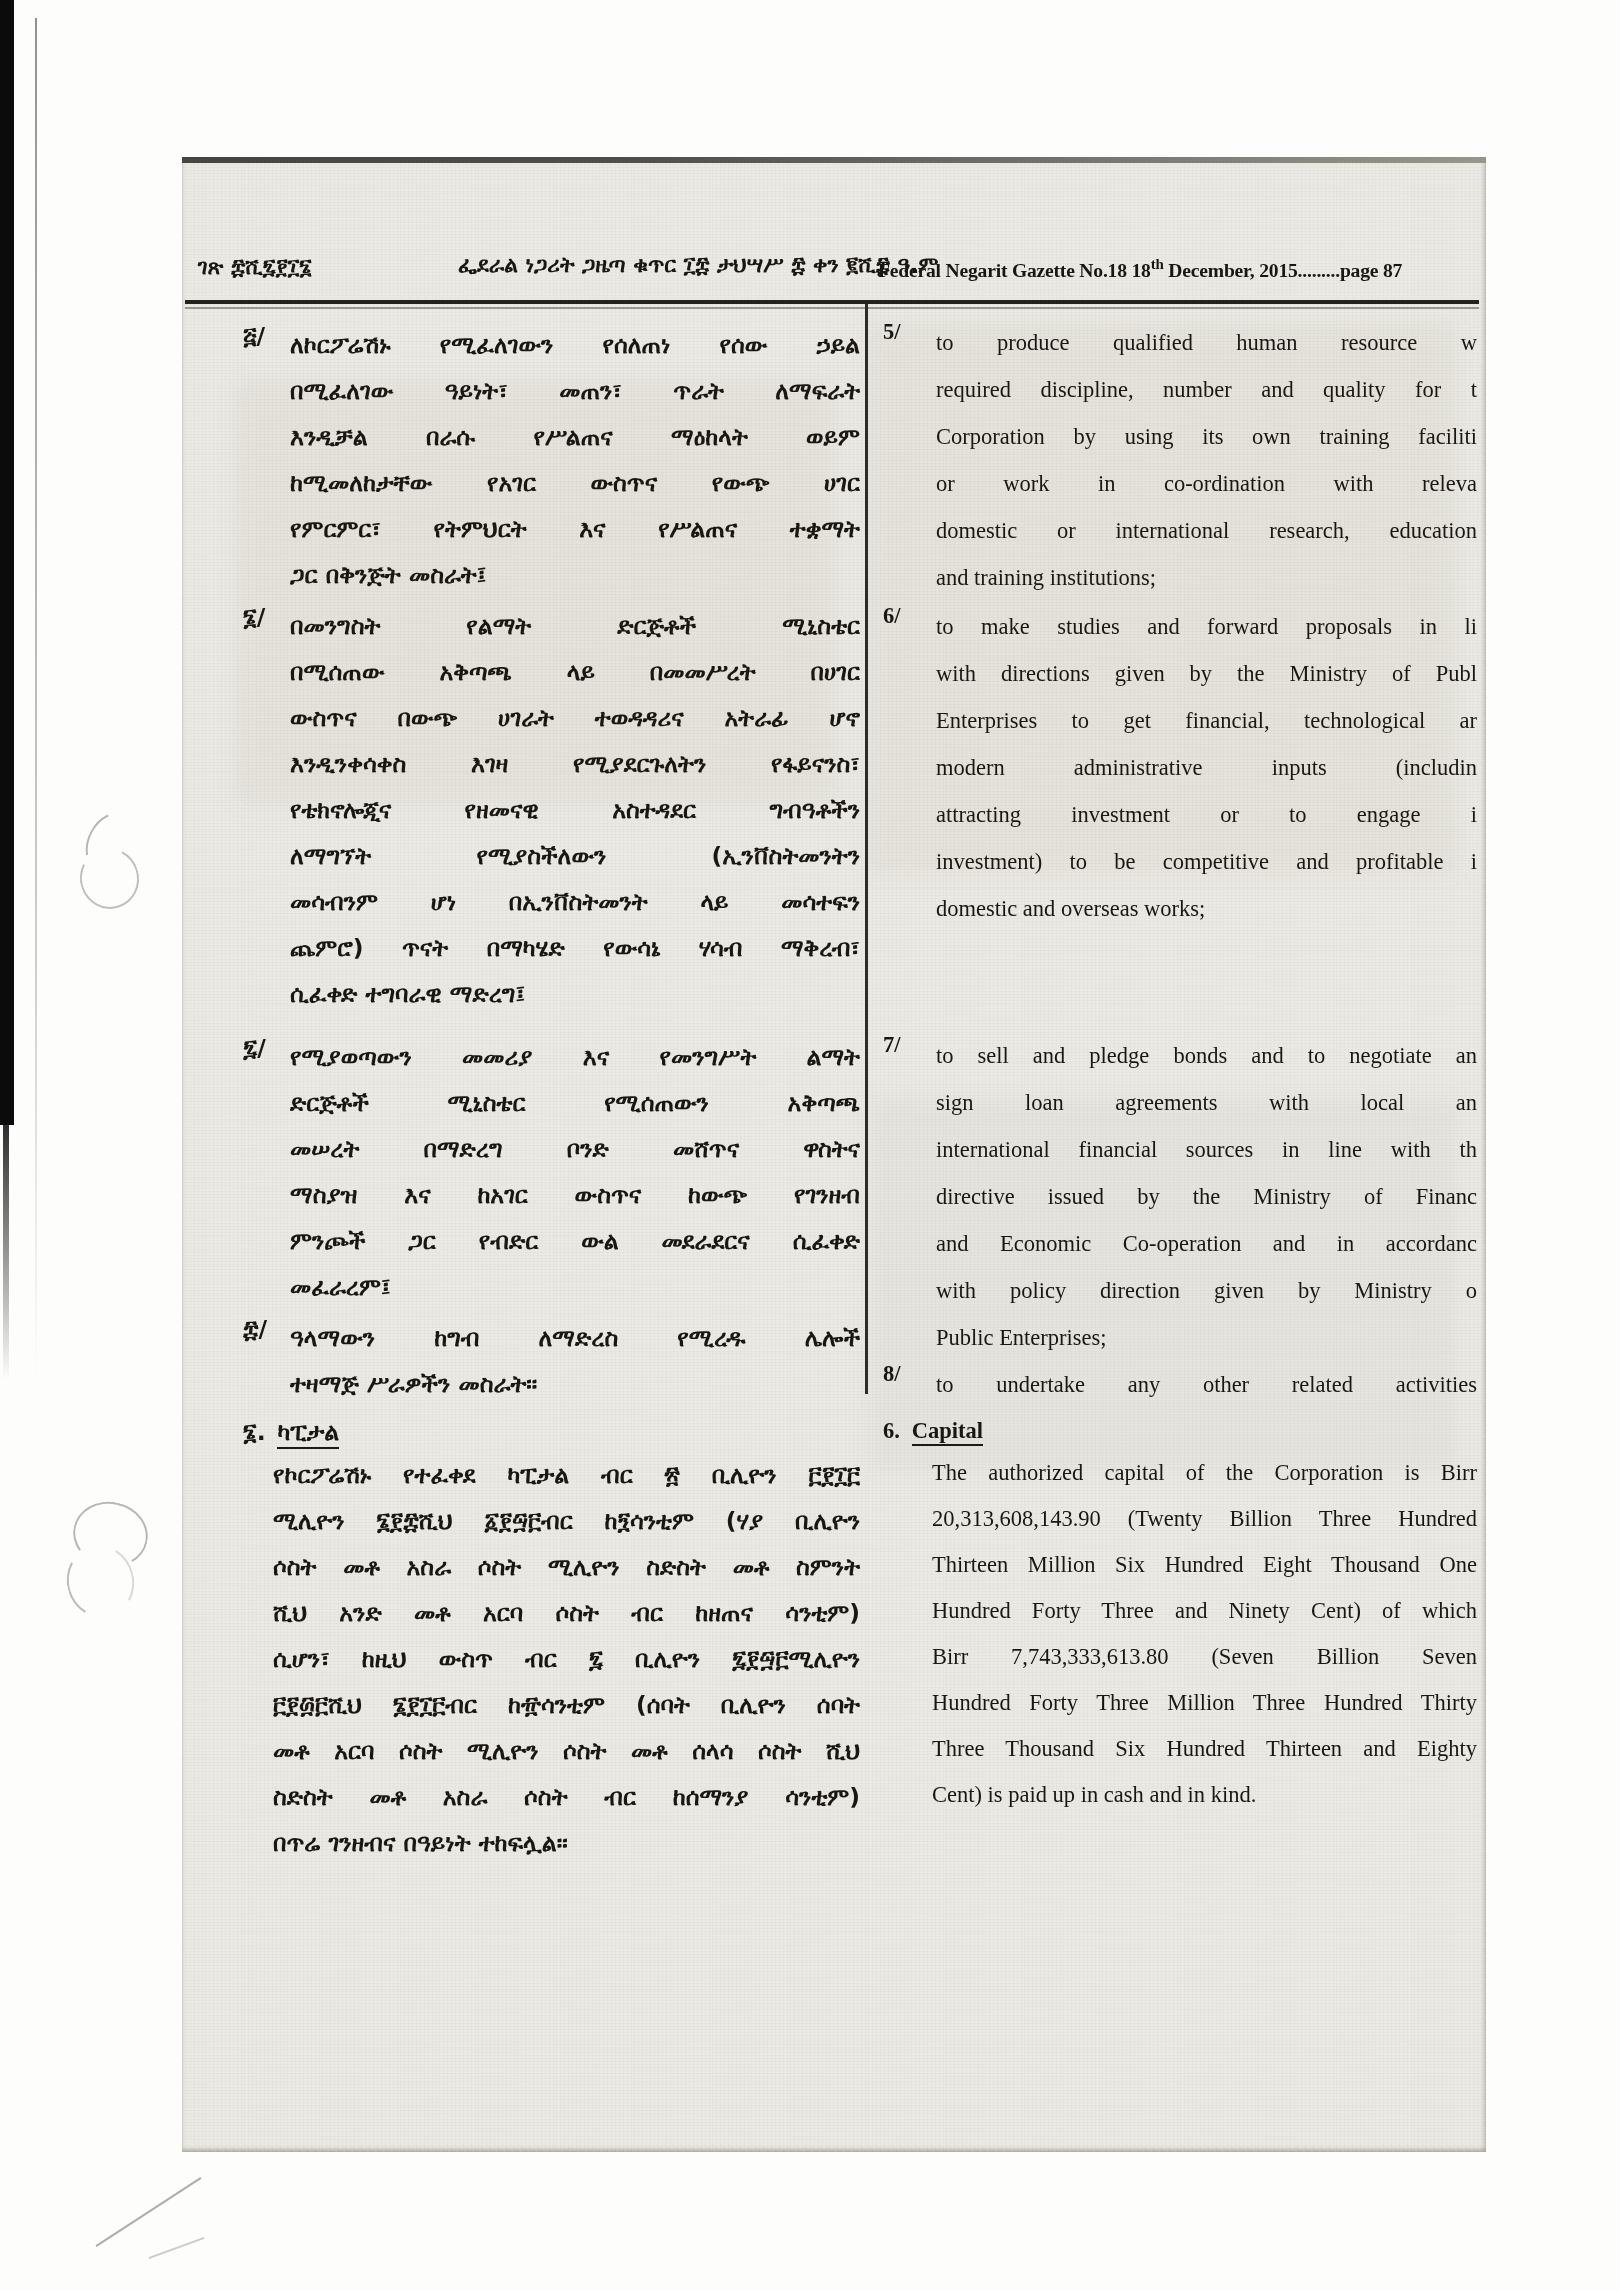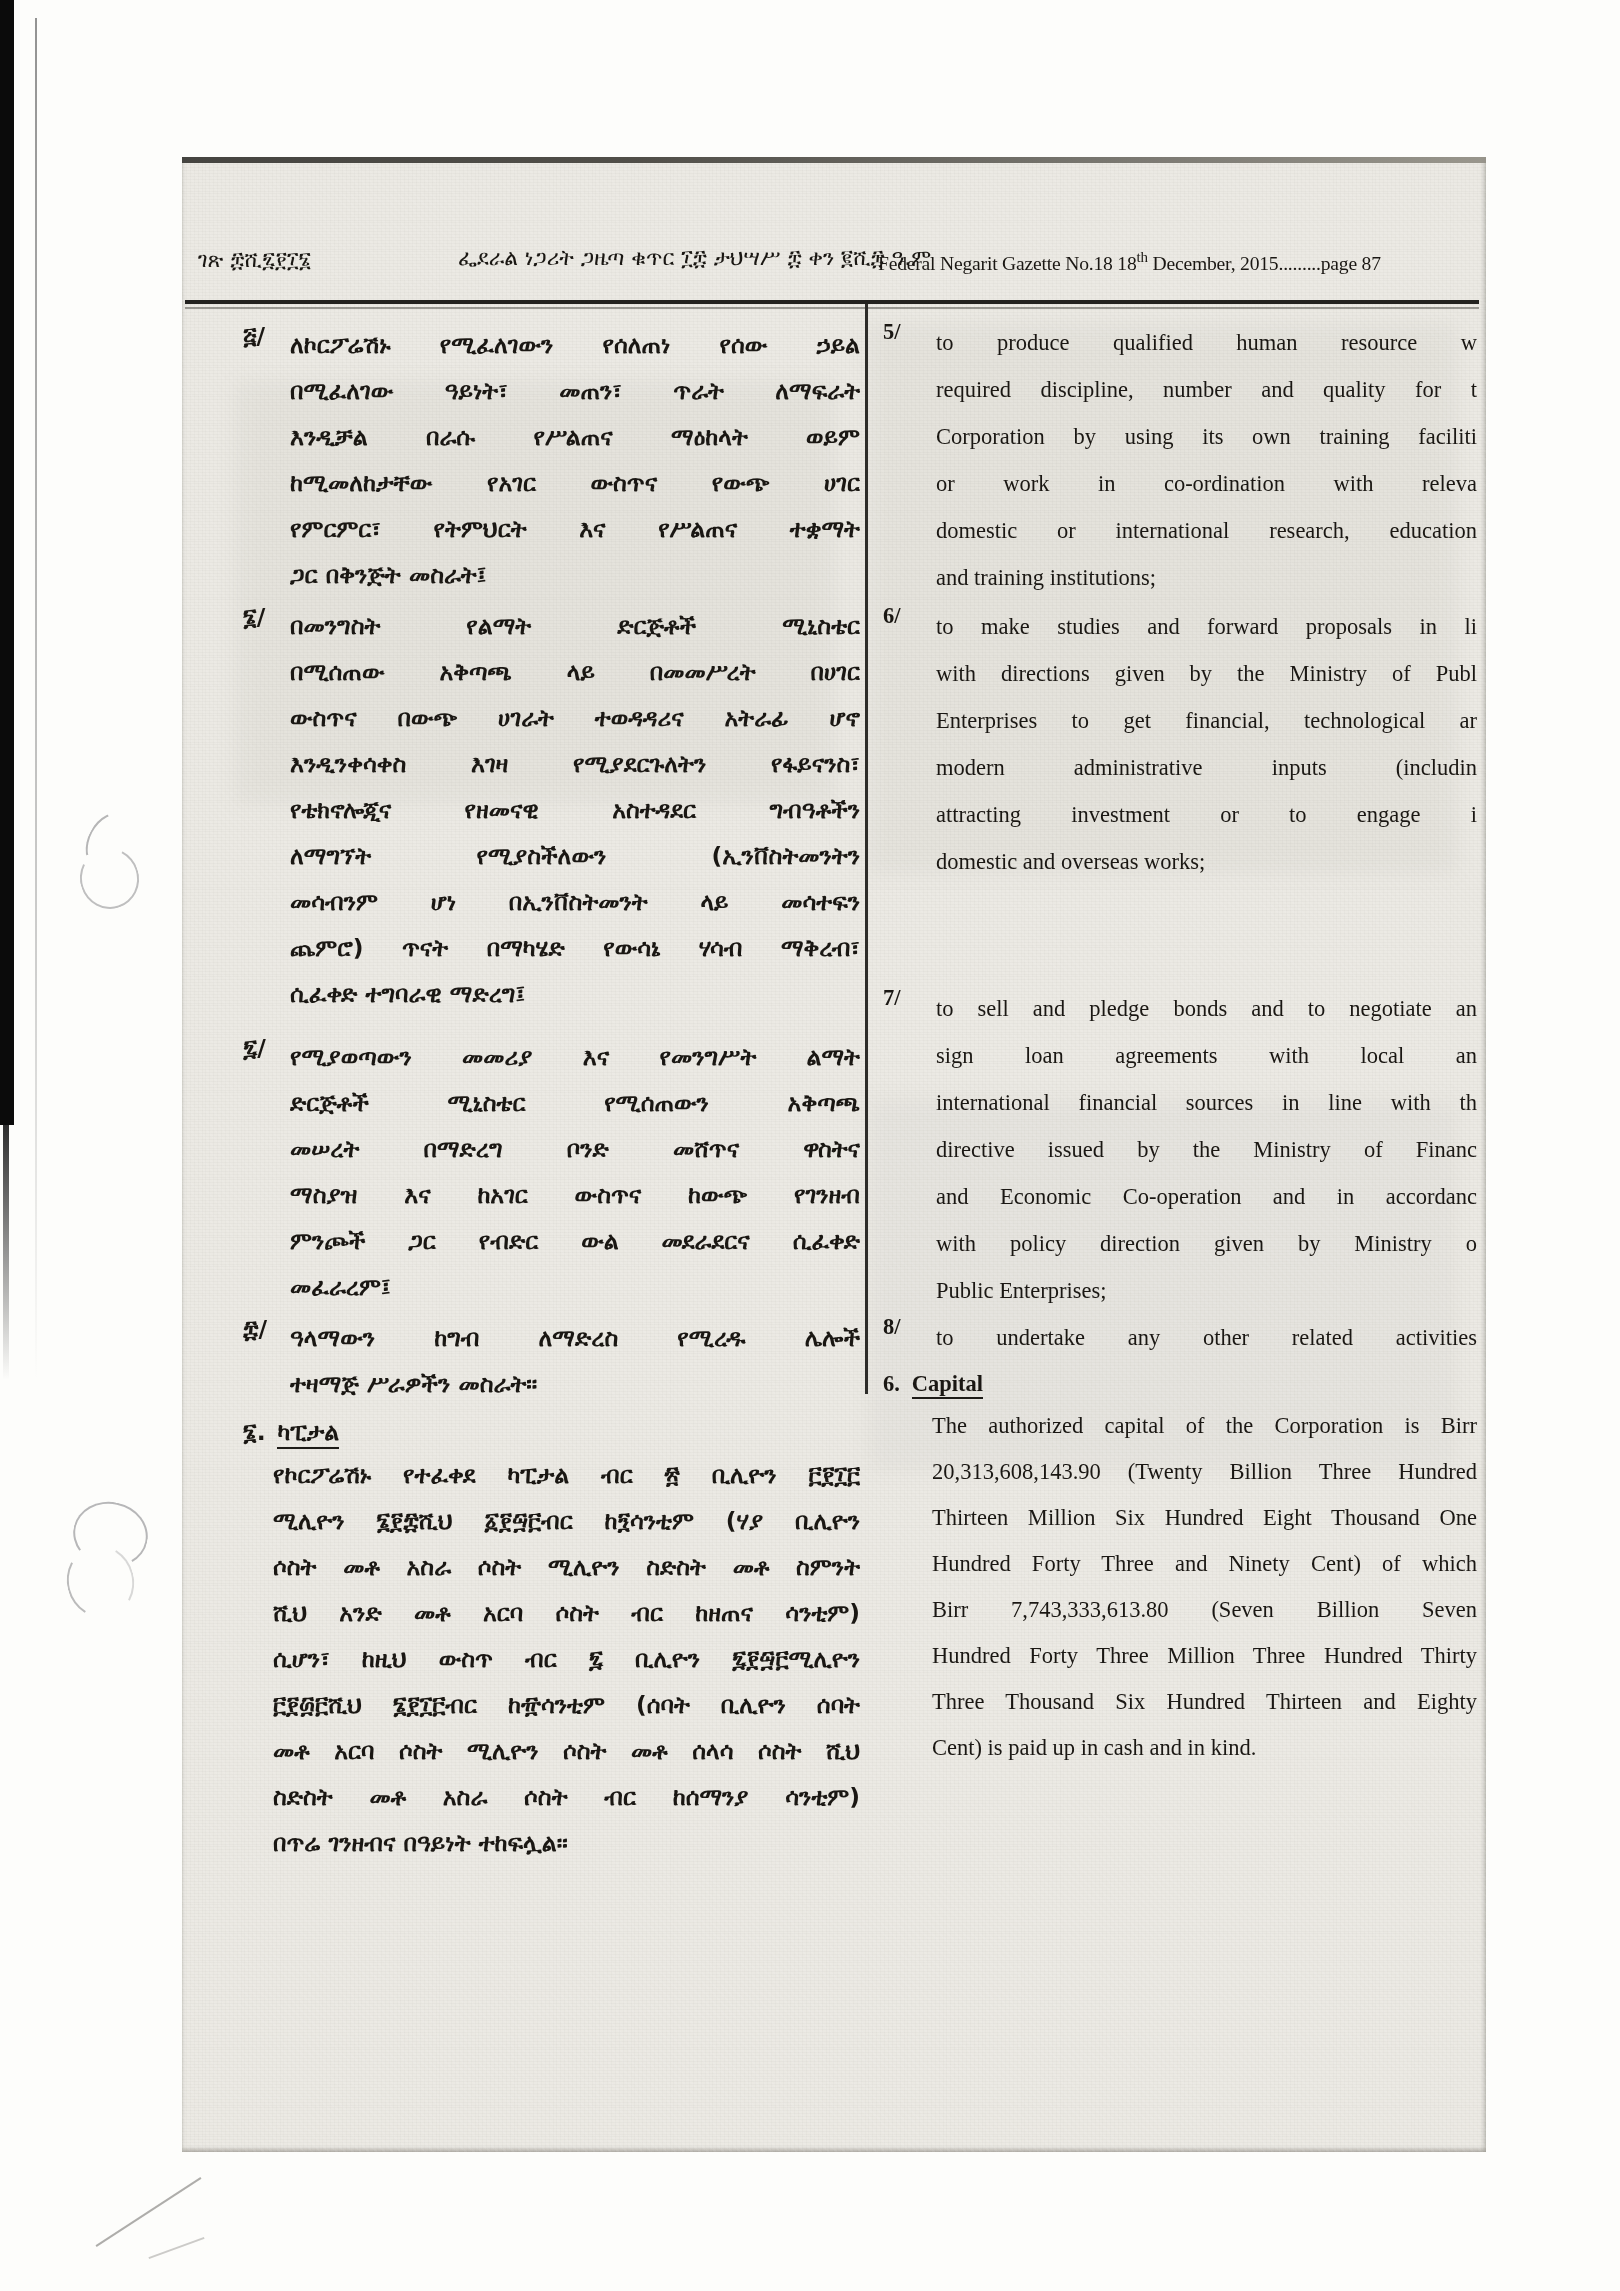--- a/index.html
+++ b/index.html
@@ -38,21 +38,21 @@
       repeating-linear-gradient(0deg, rgba(60,58,52,.028) 0 1px, rgba(0,0,0,0) 1px 2.9px),
       repeating-linear-gradient(90deg, rgba(60,58,52,.022) 0 1px, rgba(0,0,0,0) 1px 3.9px),
       repeating-linear-gradient(47deg, rgba(255,255,255,.06) 0 2px, rgba(0,0,0,0) 2px 5.9px);}
   .page-topedge{position:absolute;top:0;left:0;right:0;height:5.9px;opacity:.9;
     background:linear-gradient(90deg,#34332f 0%,#403e38 35%,#6b6962 70%,#908d83 100%);}
   .ghost{position:absolute;background:rgba(110,108,100,.055);filter:blur(9.8px);pointer-events:none;}
   .ghost1{left:686px;top:167px;width:588px;height:549px;}
   .ghost2{left:54px;top:225px;width:598px;height:421px;}
   .ghost3{left:686px;top:941px;width:588px;height:372px;background:rgba(110,108,100,.04);}
   
-  .hdr{position:absolute;font-weight:400;white-space:nowrap;}
+  .hdr{position:absolute;font-weight:700;white-space:nowrap;margin-top:7px;}
   .hdr-am-page{left:15.7px;top:90px;font-size:21.6px;
     font-family:"DejaVu Sans","Liberation Sans",sans-serif;}
   .hdr-am-title{left:276px;top:88px;font-size:21.6px;
     font-family:"DejaVu Sans","Liberation Sans",sans-serif;}
   .hdr-en{left:696px;top:92px;font-size:19.6px;letter-spacing:-0.2px;width:606px;overflow:hidden;}
   .hdr-en sup{font-size:15px;}
   .rule-main{position:absolute;left:2.9px;top:143px;width:1294px;height:3.9px;background:#23221f;}
   .rule-sub{position:absolute;left:2.9px;top:150px;width:1294px;height:2px;background:#23221f;opacity:.4;}
   .col-divider{position:absolute;left:683px;top:147px;width:2.9px;height:1090px;background:#2d2c29;}
   
@@ -185,20 +185,21 @@
           </div>
       </div>
       <div class="item mb-b">
         <div class="num">6/</div>
         <div class="lines">
             <div class="tline">to make studies and forward proposals in li</div>
             <div class="tline">with directions given by the Ministry of Publ</div>
             <div class="tline">Enterprises to get financial, technological ar</div>
             <div class="tline">modern administrative inputs (includin</div>
             <div class="tline">attracting investment or to engage i</div>
+            <div class="tline">investment) to be competitive and profitable i</div>
             <div class="tline tlast">domestic and overseas works;</div>
           </div>
       </div>
       <div class="item mb-c">
         <div class="num">7/</div>
         <div class="lines">
             <div class="tline">to sell and pledge bonds and to negotiate an</div>
             <div class="tline">sign loan agreements with local an</div>
             <div class="tline">international financial sources in line with th</div>
             <div class="tline">directive issued by the Ministry of Financ</div>

